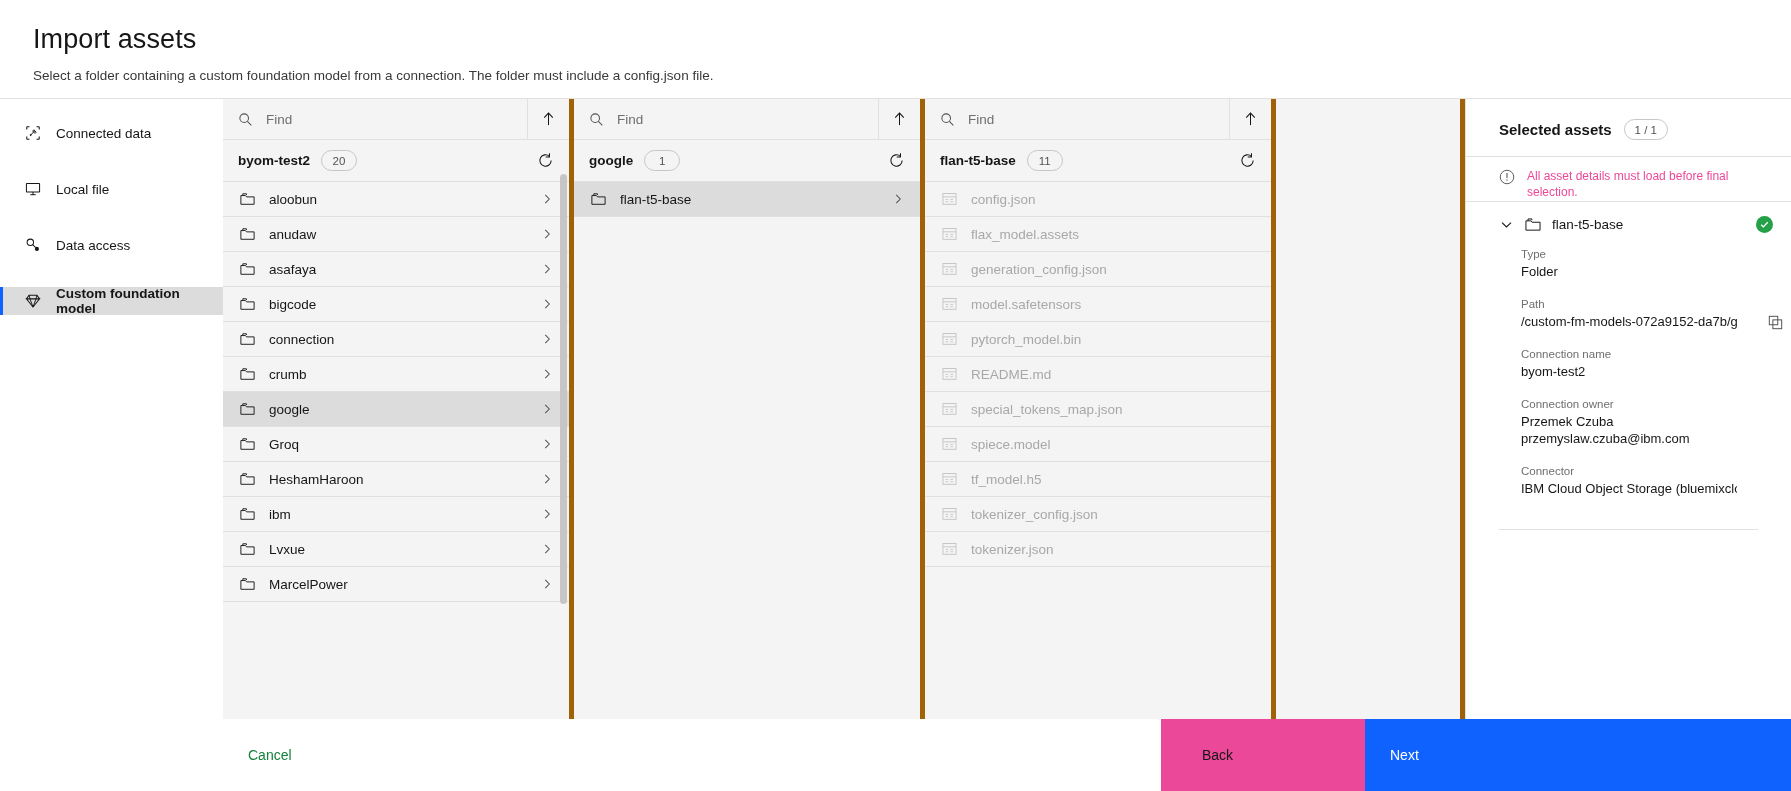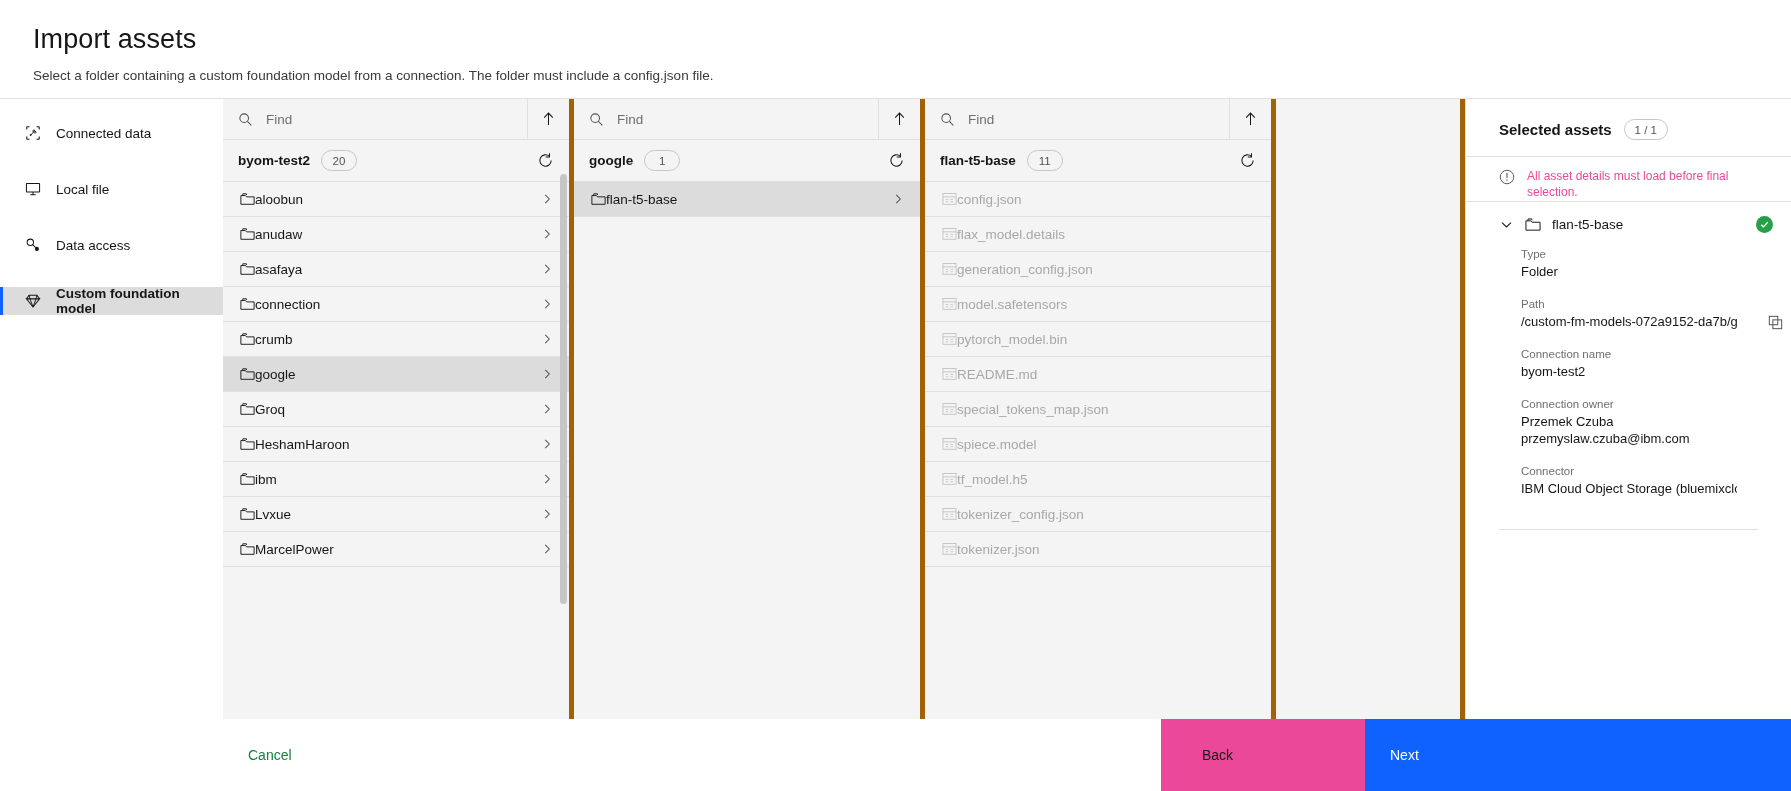--- a/index.html
+++ b/index.html
@@ -70,21 +70,21 @@
   .pill {
     min-width: 36px; height: 21px; border-radius: 11px;
     border: 1px solid #c6c6c6; background: #f4f4f4;
     display: flex; align-items: center; justify-content: center;
     font-size: 11.5px; color: #525252; padding: 0 9px;
   }
   .refresh-btn { margin-left: auto; cursor: pointer; display: flex; align-items: center; }
 
   .col-list { flex: 1; overflow-y: auto; position: relative; }
   .row {
-    height: 35px; display: flex; align-items: center; 
+    height: 35px; display: flex; align-items: center; gap: 14px;
     padding: 0 15px 0 17px;
     border-bottom: 1px solid #e0e0e0;
     cursor: pointer; position: relative;
   }
   .row .row-label { font-size: 13.5px; color: #161616; white-space: nowrap; }
   .row.selected { background: #dcdcdc; }
   .row .chev { margin-left: auto; display: flex; align-items: center; }
   .row.disabled { cursor: default; }
   .row.disabled .row-label { color: #a8a8a8; }
 
@@ -261,20 +261,34 @@
                 </svg>
               </span>
             </div>
             <div class="row">
               <span>
                 <svg width="15" height="14" viewBox="0 0 17 15">
                   <path d="M1 3.6h5.2l1.3 1.5H16v8.4H1z" fill="none" stroke="#161616" stroke-width="1.05"></path>
                   <path d="M3.2 3.6V1.6h4.1v1.4" fill="none" stroke="#161616" stroke-width="1.05"></path>
                 </svg>
               </span>
+              <span class="row-label">bigcode</span>
+              <span class="chev">
+                <svg width="14" height="14" viewBox="0 0 16 16">
+                  <polyline points="6,3.2 10.6,8 6,12.8" fill="none" stroke="#525252" stroke-width="1.15"></polyline>
+                </svg>
+              </span>
+            </div>
+            <div class="row">
+              <span>
+                <svg width="15" height="14" viewBox="0 0 17 15">
+                  <path d="M1 3.6h5.2l1.3 1.5H16v8.4H1z" fill="none" stroke="#161616" stroke-width="1.05"></path>
+                  <path d="M3.2 3.6V1.6h4.1v1.4" fill="none" stroke="#161616" stroke-width="1.05"></path>
+                </svg>
+              </span>
               <span class="row-label">connection</span>
               <span class="chev">
                 <svg width="14" height="14" viewBox="0 0 16 16">
                   <polyline points="6,3.2 10.6,8 6,12.8" fill="none" stroke="#525252" stroke-width="1.15"></polyline>
                 </svg>
               </span>
             </div>
             <div class="row">
               <span>
                 <svg width="15" height="14" viewBox="0 0 17 15">
@@ -473,21 +487,21 @@
               <span>
                 <svg width="15" height="14" viewBox="0 0 16 15">
                   <rect x="1" y="1.6" width="14" height="11.6" fill="none" stroke="#c6c6c6" stroke-width="1.05"></rect>
                   <line x1="1" y1="5.2" x2="15" y2="5.2" stroke="#c6c6c6" stroke-width="1.05"></line>
                   <line x1="4" y1="8" x2="6.6" y2="8" stroke="#c6c6c6" stroke-width="1"></line>
                   <line x1="4" y1="10.4" x2="6.6" y2="10.4" stroke="#c6c6c6" stroke-width="1"></line>
                   <line x1="9" y1="8" x2="11.8" y2="8" stroke="#c6c6c6" stroke-width="1"></line>
                   <line x1="9" y1="10.4" x2="11.8" y2="10.4" stroke="#c6c6c6" stroke-width="1"></line>
                 </svg>
               </span>
-              <span class="row-label">flax_model.details</span>
+              <span class="row-label">flax_model.assets</span>
             </div>
             <div class="row disabled">
               <span>
                 <svg width="15" height="14" viewBox="0 0 16 15">
                   <rect x="1" y="1.6" width="14" height="11.6" fill="none" stroke="#c6c6c6" stroke-width="1.05"></rect>
                   <line x1="1" y1="5.2" x2="15" y2="5.2" stroke="#c6c6c6" stroke-width="1.05"></line>
                   <line x1="4" y1="8" x2="6.6" y2="8" stroke="#c6c6c6" stroke-width="1"></line>
                   <line x1="4" y1="10.4" x2="6.6" y2="10.4" stroke="#c6c6c6" stroke-width="1"></line>
                   <line x1="9" y1="8" x2="11.8" y2="8" stroke="#c6c6c6" stroke-width="1"></line>
                   <line x1="9" y1="10.4" x2="11.8" y2="10.4" stroke="#c6c6c6" stroke-width="1"></line>

